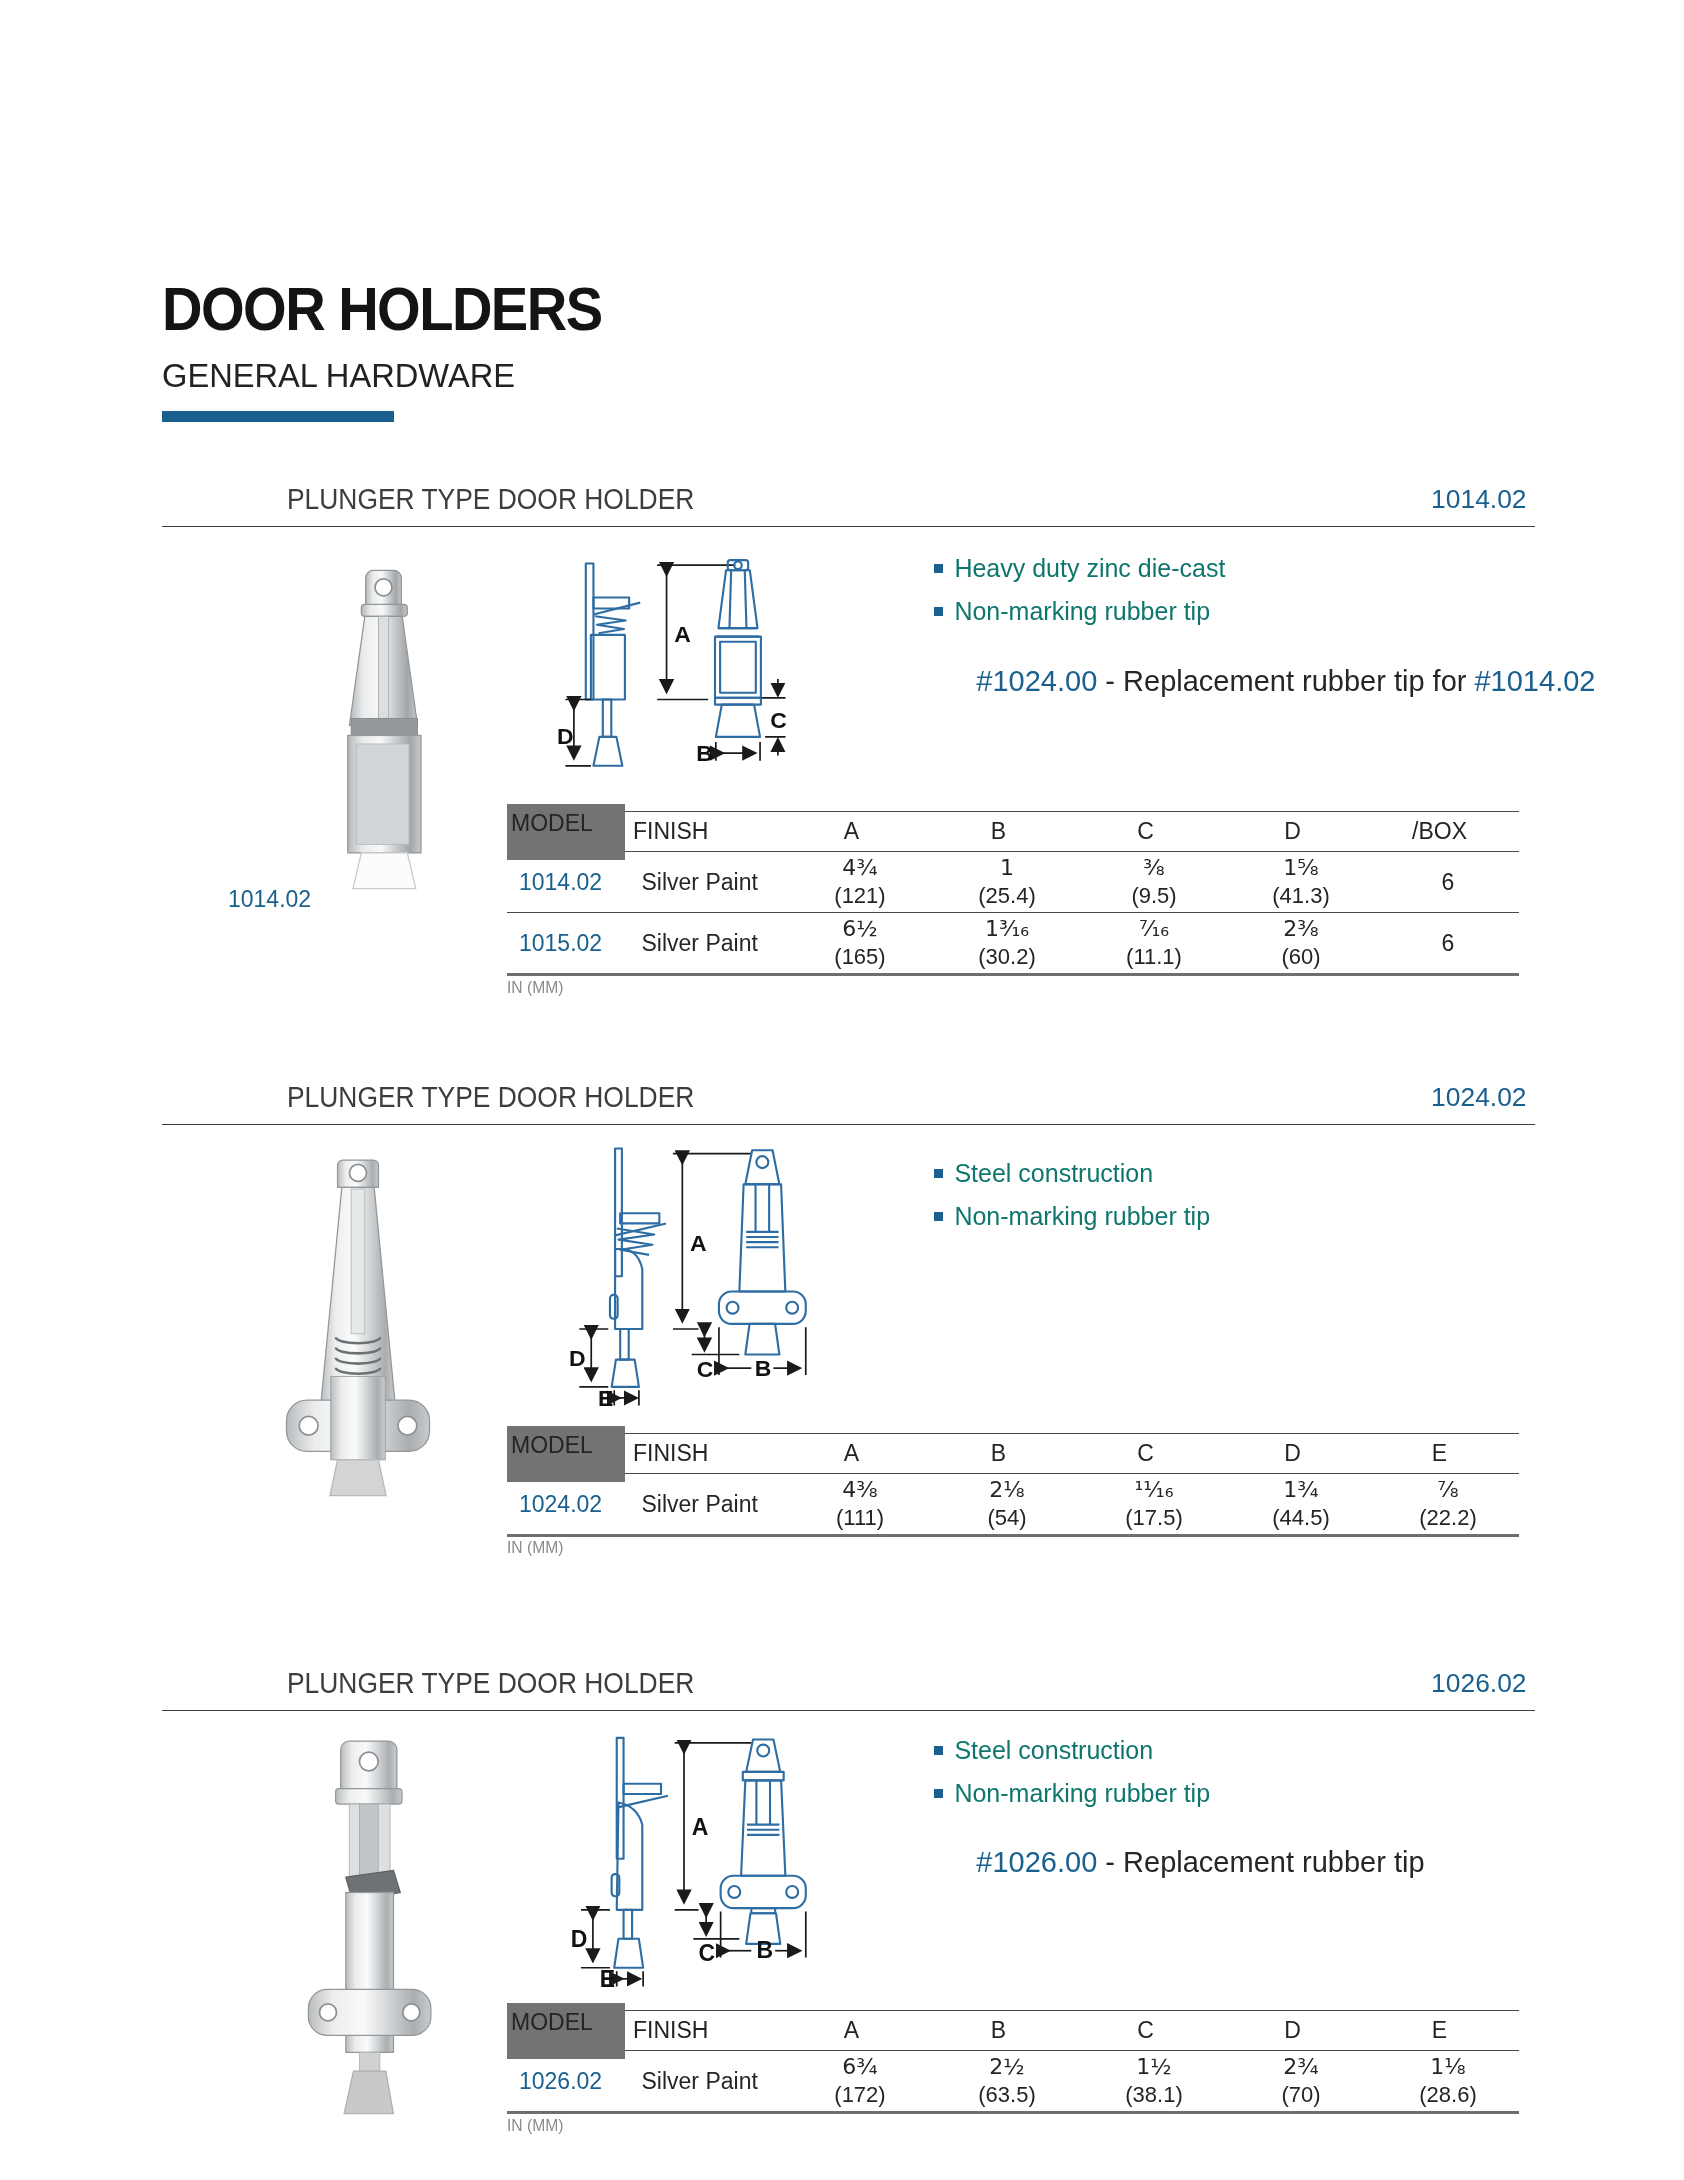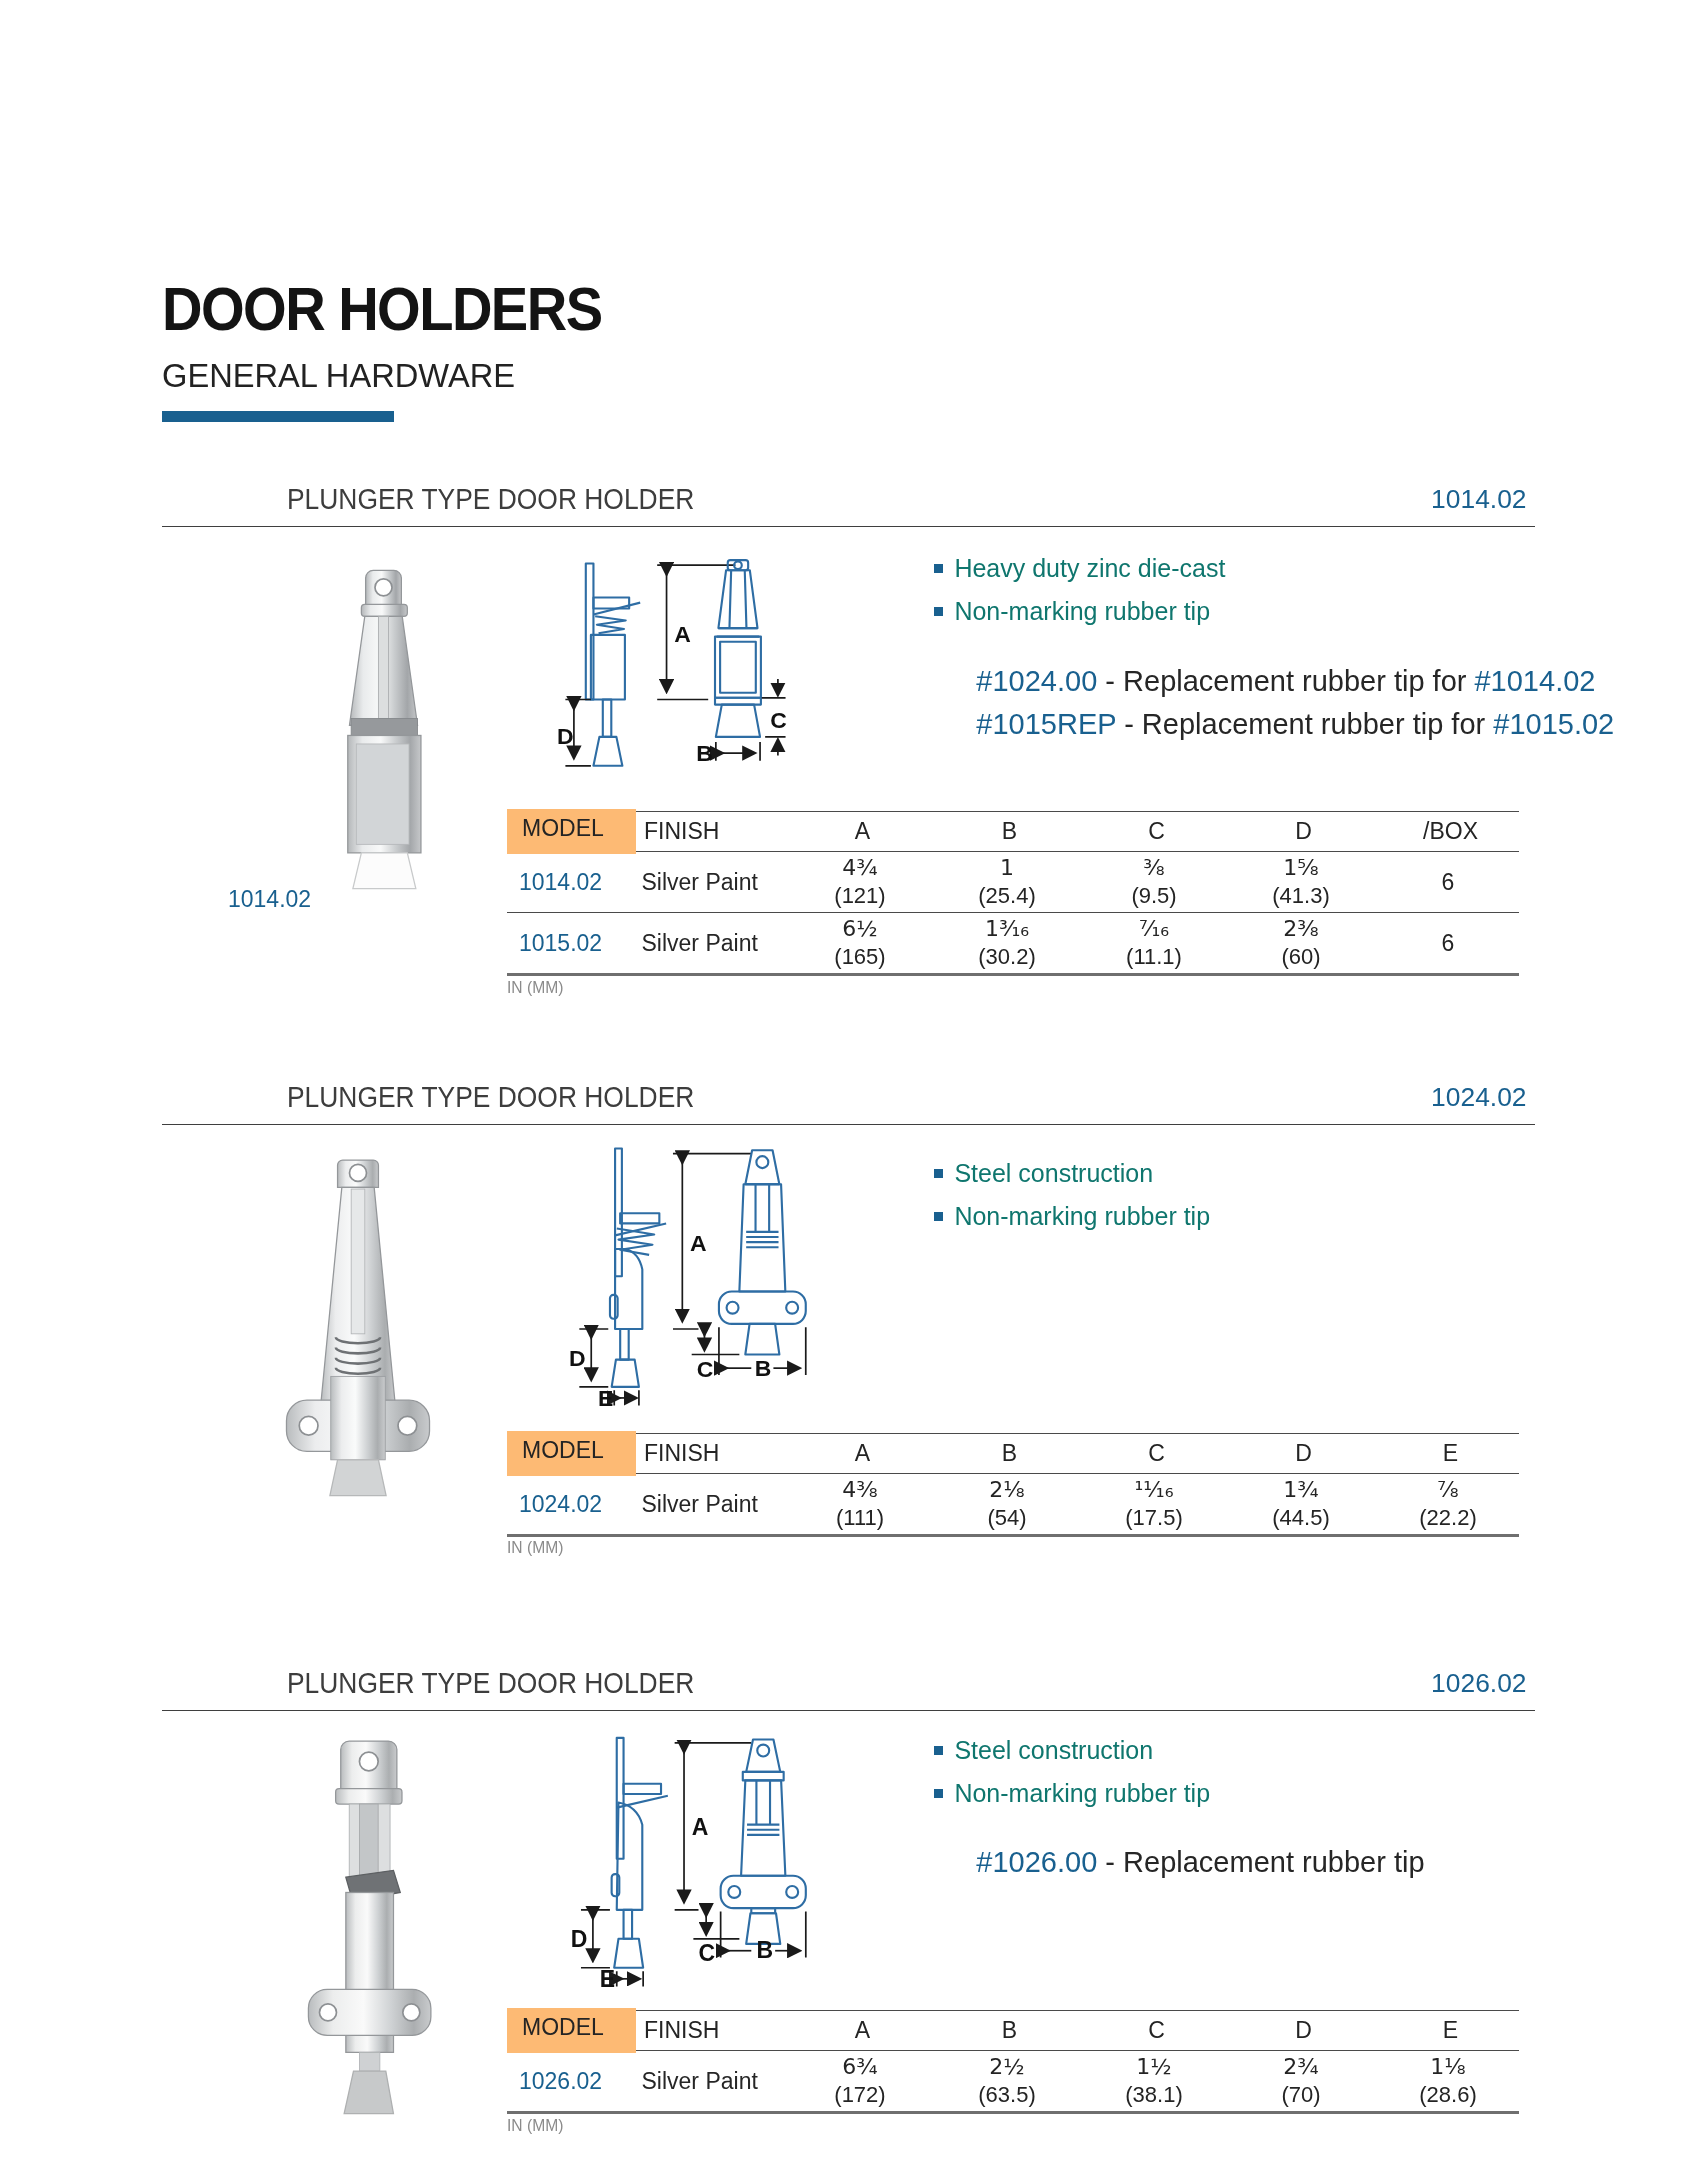--- a/index.html
+++ b/index.html
@@ -30,21 +30,21 @@
   
   .spec-table{position:absolute;width:1012px;}
   .tr{display:flex;}
   .tr.head{height:39px;border-top:1.7px solid #4a4a4a;border-bottom:1.7px solid #4a4a4a;align-items:center;}
   .tr.body{align-items:center;}
   .tr.body + .tr.body{border-top:0.9px solid #4a4a4a;}
   .tr.last{border-bottom:3.4px solid #6f6f6f;}
   .td{flex:0 0 auto;}
   .c0{width:126px;} .c1{width:153px;} .c2,.c3,.c4,.c5,.c6{width:147px;text-align:center;}
   .th{font-size:23px;color:#242424;font-weight:400;}
-  .th.c0{background:#fdba74;height:45px;line-height:39px;padding-left:15px;width:114px;}
+  .th.c0{background:#737373;height:56px;line-height:39px;padding-left:4px;width:114px;}
   .th.c1{padding-left:8px;width:145px;}
   .td.model{color:#19608f;font-size:23px;padding-left:12px;width:114px;}
   .td.finish{font-size:23px;padding-left:8.5px;width:145px;color:#262626;}
   .dim{line-height:28px;}
   .t-in{font-family:"DejaVu Sans", sans-serif;font-size:22px;color:#242424;}
   .t-mm{font-size:22px;color:#242424;}
   .single{font-size:23px;color:#242424;}
   .row-h{height:60px;}
   .units{position:absolute;font-size:17px;color:#8b8b8b;transform:scaleX(.92);transform-origin:left;}
 
@@ -141,23 +141,20 @@
       <span>Heavy duty zinc die-cast</span>
     </div>
     <div class="bullet">
       <span class="bsq"></span>
       <span>Non-marking rubber tip</span>
     </div>
   </div>
   <div class="notes" style="left:928px;top:632px;">
     <div class="note">
       <span class="code">#1024.00</span><span> - Replacement rubber tip for </span><span class="code">#1014.02</span>
-    </div>
-    <div class="note">
-      <span class="code">#1015REP</span><span> - Replacement rubber tip for </span><span class="code">#1015.02</span>
     </div>
   </div>
 
   <div class="spec-table" style="left:507px;top:811px;">
     <div class="tr head">
       <div class="td th c0">MODEL</div>
       <div class="td th c1">FINISH</div>
       <div class="td th c2">A</div>
       <div class="td th c3">B</div>
       <div class="td th c4">C</div>

